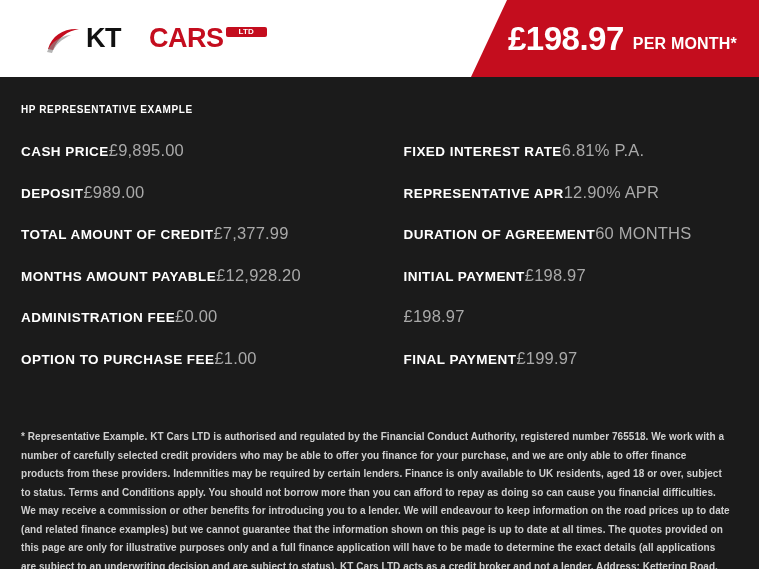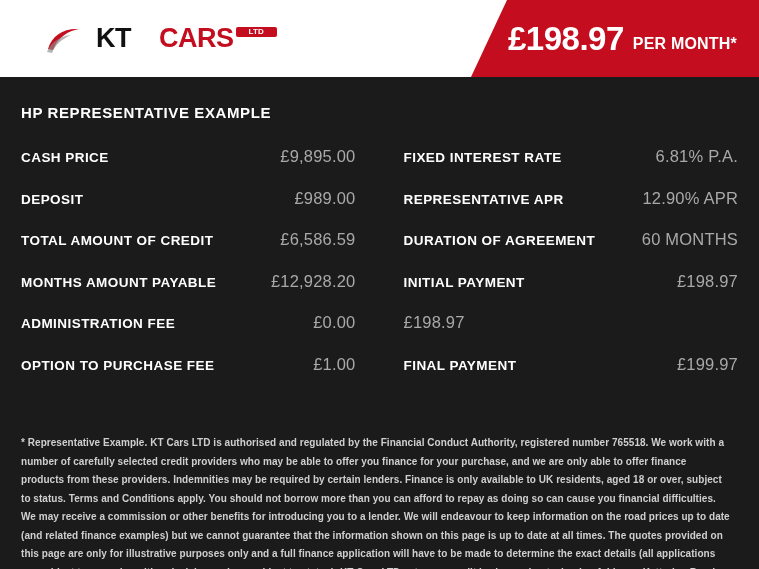--- a/index.html
+++ b/index.html
@@ -29,21 +29,20 @@
     background: #ffffff;
     display: flex;
     align-items: center;
     flex: 0 0 auto;
   }
   .logo-wrap {
     display: flex;
     align-items: center;
     padding-left: 46px;
     height: 100%;
-    gap: 10px;
   }
   .logo-swoosh {
     width: 36px;
     height: 30px;
     margin-right: 4px;
     position: relative;
     top: 1px;
   }
   .logo-text {
     font-size: 27px;
@@ -96,21 +95,21 @@
     font-weight: bold;
     margin-left: 9px;
     letter-spacing: 0.2px;
     position: relative;
     top: 5px;
   }
 
   
   .section-title {
     color: #ffffff;
-    font-size: 15px;
+    font-size: 10px;
     font-weight: bold;
     letter-spacing: 0.6px;
     padding: 27px 0 0 21px;
   }
 
   
   .columns {
     display: flex;
     margin-top: 26px;
     padding: 0 21px 0 21px;
@@ -118,21 +117,20 @@
   }
   .col {
     width: 50%;
     box-sizing: border-box;
   }
   .col.left { padding-right: 24px; }
   .col.right { padding-left: 24px; }
 
   .row {
     display: flex;
-    justify-content: space-between;
     align-items: baseline;
     height: 41.5px;
   }
   .row .label {
     color: #ffffff;
     font-size: 13.5px;
     font-weight: bold;
     letter-spacing: 0.45px;
     white-space: nowrap;
   }
@@ -188,21 +186,21 @@
       <div class="row">
         <span class="label">CASH PRICE</span>
         <span class="value">£9,895.00</span>
       </div>
       <div class="row">
         <span class="label">DEPOSIT</span>
         <span class="value">£989.00</span>
       </div>
       <div class="row">
         <span class="label">TOTAL AMOUNT OF CREDIT</span>
-        <span class="value">£6,586.59</span>
+        <span class="value">£7,377.99</span>
       </div>
       <div class="row">
         <span class="label">MONTHS AMOUNT PAYABLE</span>
         <span class="value">£12,928.20</span>
       </div>
       <div class="row">
         <span class="label">ADMINISTRATION FEE</span>
         <span class="value">£0.00</span>
       </div>
       <div class="row">

